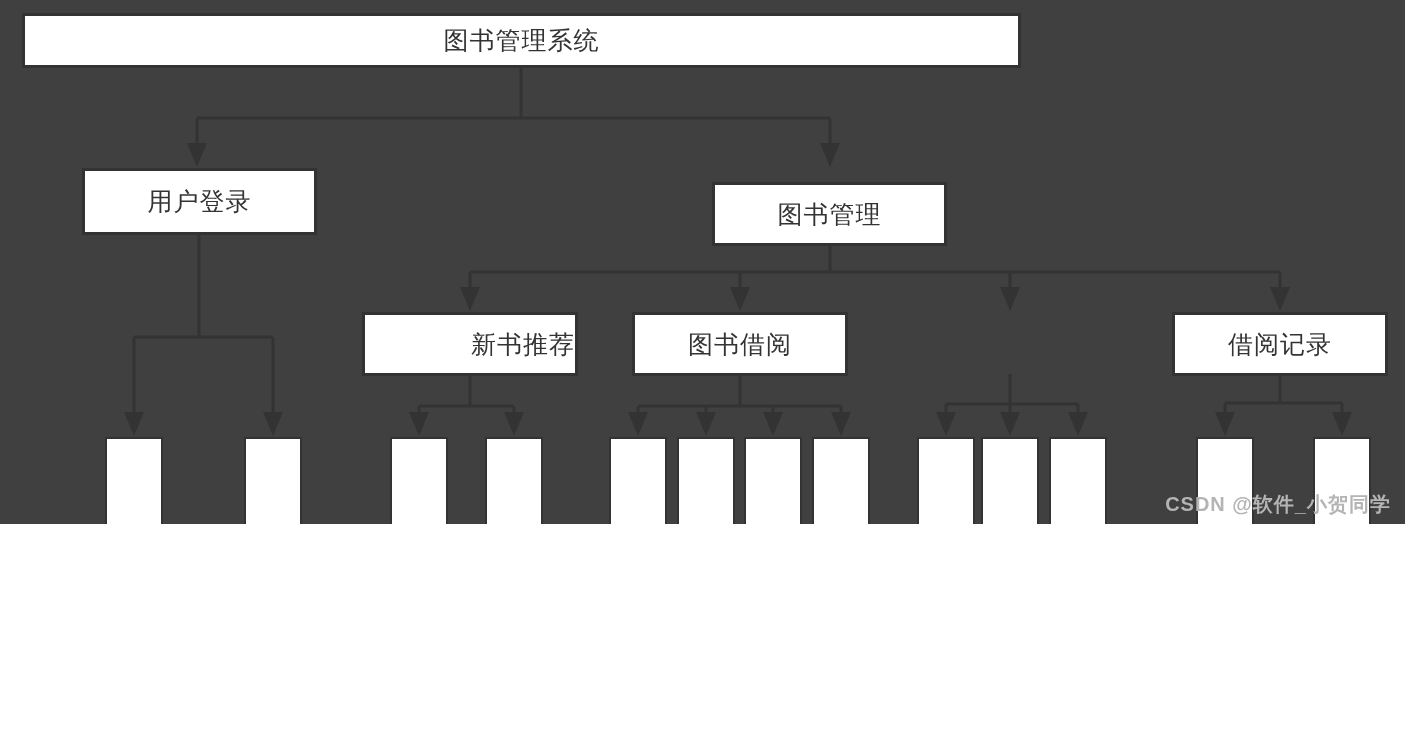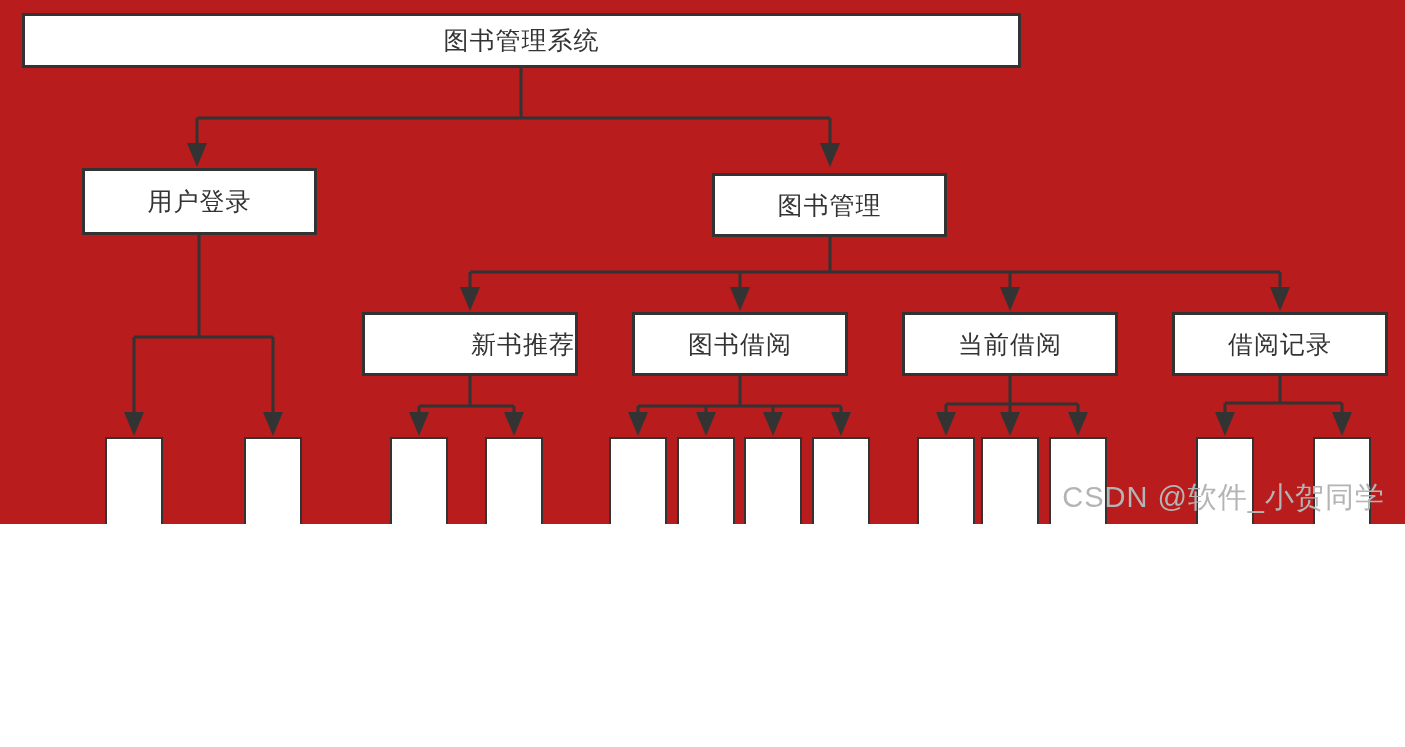--- a/index.html
+++ b/index.html
@@ -4,21 +4,21 @@
 <style>
   html, body { margin: 0; padding: 0; }
   body {
     font-family: "Liberation Sans", "DejaVu Sans", sans-serif;
     background: #ffffff;
   }
   #canvas {
     position: relative;
     width: 1405px;
     height: 524px;
-    background: #b91c1c;
+    background: #404040;
     overflow: hidden;
   }
   #connector-layer {
     position: absolute;
     left: 0; top: 0;
     width: 1405px;
     height: 747px;
     pointer-events: none;
   }
   .node {
@@ -39,27 +39,28 @@
     font-size: 24px;
   }
   .node.vertical .label {
     writing-mode: vertical-rl;
     text-orientation: mixed;
     line-height: 1;
     letter-spacing: 6px;
   }
   #watermark {
     position: absolute;
-    right: 20px;
+    right: 14px;
     bottom: 6px;
-    font-size: 29px;
+    font-size: 20px;
     color: #b4b4b4;
     letter-spacing: 1px;
     z-index: 10;
     white-space: nowrap;
+    font-weight: bold;
   }
 </style>
 </head>
 <body>
 
 <div id="canvas">
   <svg id="connector-layer" viewBox="0 0 1405 747" xmlns="http://www.w3.org/2000/svg">
       <g>
         <path d="M 521 66 V 118 M 197 118 H 830 M 197 118 V 151 M 830 118 V 151" fill="none" stroke="#333333" stroke-width="3"></path>
         <polygon points="187,143 207,143 197,167" fill="#333333"></polygon>
@@ -106,21 +107,21 @@
     </div>
     <div class="node" style="left: 82px; top: 168px; width: 235px; height: 67px;">
       <span class="label">用户登录</span>
     </div>
     <div class="node vertical" style="left: 105px; top: 437px; width: 58px; height: 300px;">
       <span class="label">用户登录</span>
     </div>
     <div class="node vertical" style="left: 244px; top: 437px; width: 58px; height: 300px;">
       <span class="label">注销登录</span>
     </div>
-    <div class="node" style="left: 712px; top: 173px; width: 235px; height: 64px;">
+    <div class="node" style="left: 712px; top: 182px; width: 235px; height: 64px;">
       <span class="label">图书管理</span>
     </div>
     <div class="node" style="left: 362px; top: 312px; width: 216px; height: 64px; justify-content: flex-end;">
       <span class="label">新书推荐</span>
     </div>
     <div class="node vertical" style="left: 390px; top: 437px; width: 58px; height: 300px;">
       <span class="label">查询图书</span>
     </div>
     <div class="node vertical" style="left: 485px; top: 437px; width: 58px; height: 300px;">
       <span class="label">借阅图书</span>
@@ -133,23 +134,20 @@
     </div>
     <div class="node vertical" style="left: 677px; top: 437px; width: 58px; height: 302px;">
       <span class="label">新增图书（管理员）</span>
     </div>
     <div class="node vertical" style="left: 744px; top: 437px; width: 58px; height: 302px;">
       <span class="label">编辑图书（管理员）</span>
     </div>
     <div class="node vertical" style="left: 812px; top: 437px; width: 58px; height: 300px;">
       <span class="label">借阅图书</span>
     </div>
-    <div class="node" style="left: 902px; top: 312px; width: 216px; height: 64px;">
-      <span class="label">当前借阅</span>
-    </div>
     <div class="node vertical" style="left: 917px; top: 437px; width: 58px; height: 300px;">
       <span class="label">查询图书</span>
     </div>
     <div class="node vertical" style="left: 981px; top: 437px; width: 58px; height: 300px;">
       <span class="label">归还图书</span>
     </div>
     <div class="node vertical" style="left: 1049px; top: 437px; width: 58px; height: 302px;">
       <span class="label">确认归还（管理员）</span>
     </div>
     <div class="node" style="left: 1172px; top: 312px; width: 216px; height: 64px;">

